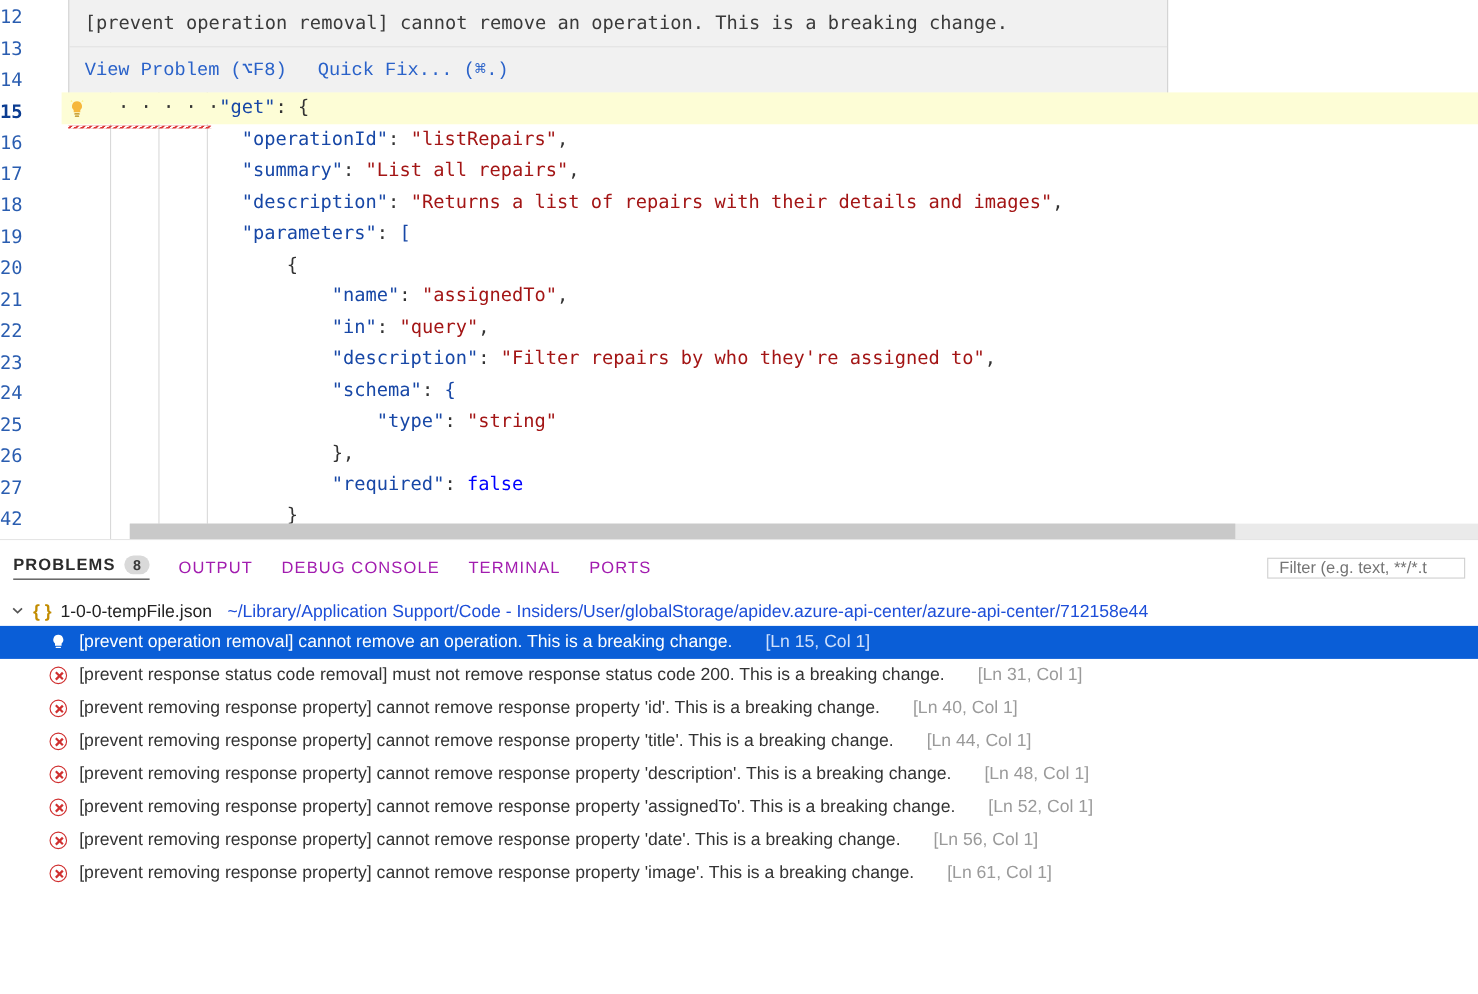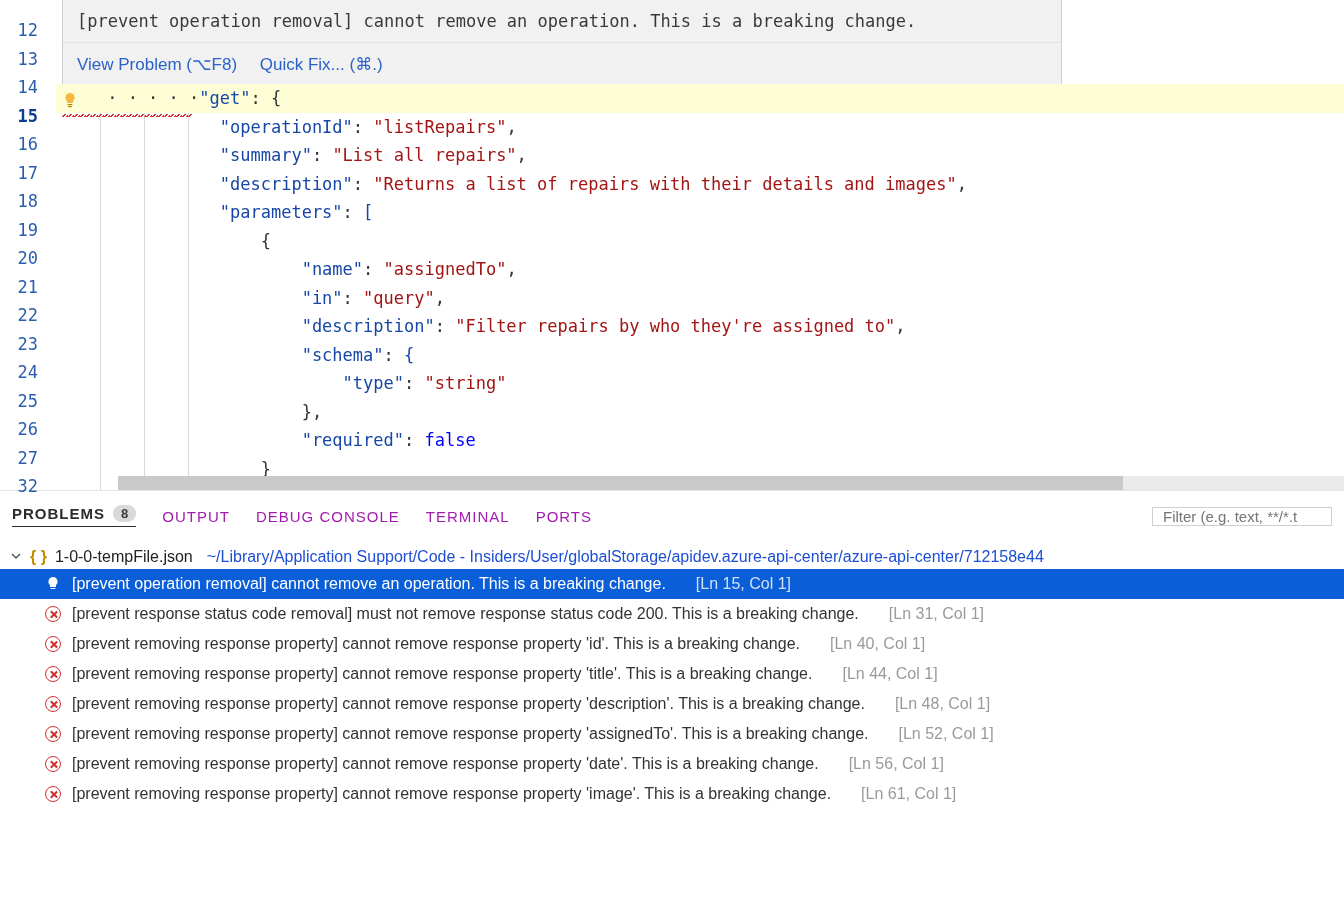--- a/index.html
+++ b/index.html
@@ -12,23 +12,23 @@
     height: 904px;
     overflow: hidden;
   }
   .editor-area {
     display: flex;
     height: 490px;
     position: relative;
   }
   .gutter {
     width: 56px;
-    text-align: right;
+    text-align: left;
     padding-right: 18px;
-    padding-top: 16px;
+    padding-top: 2px;
     user-select: none;
   }
   .gutter .ln {
     font-family: Menlo, Consolas, monospace;
     font-size: 17px;
     line-height: 28.5px;
     color: #2a5db0;
     font-weight: 400;
   }
   .gutter .ln.active { color: #0b3c91; font-weight: 600; }
@@ -51,21 +51,21 @@
   }
   .hover-msg {
     font-family: Menlo, Consolas, monospace;
     font-size: 17px;
     color: #3a3a3a;
     padding: 8px 14px 6px 14px;
   }
   .hover-actions {
     border-top: 1px solid #e2e2e2;
     padding: 8px 14px 10px 14px;
-    font-family: Liberation Sans, sans-serif;
+    font-family: Liberation Mono, monospace;
     font-size: 17px;
   }
   .hover-actions a {
     color: #2a62c9;
     text-decoration: none;
     margin-right: 18px;
   }
   .code-lines {
     position: absolute;
     left: 0;
@@ -206,21 +206,21 @@
       <div class="ln">18</div>
       <div class="ln">19</div>
       <div class="ln">20</div>
       <div class="ln">21</div>
       <div class="ln">22</div>
       <div class="ln">23</div>
       <div class="ln">24</div>
       <div class="ln">25</div>
       <div class="ln">26</div>
       <div class="ln">27</div>
-      <div class="ln">32</div>
+      <div class="ln">42</div>
     </div>
 
   <div class="code-col">
     <div class="hover-box">
       <div class="hover-msg">[prevent operation removal] cannot remove an operation. This is a breaking change.</div>
       <div class="hover-actions">
         <a href="#">View Problem (⌥F8)</a>
         <a href="#">Quick Fix... (⌘.)</a>
       </div>
     </div>

